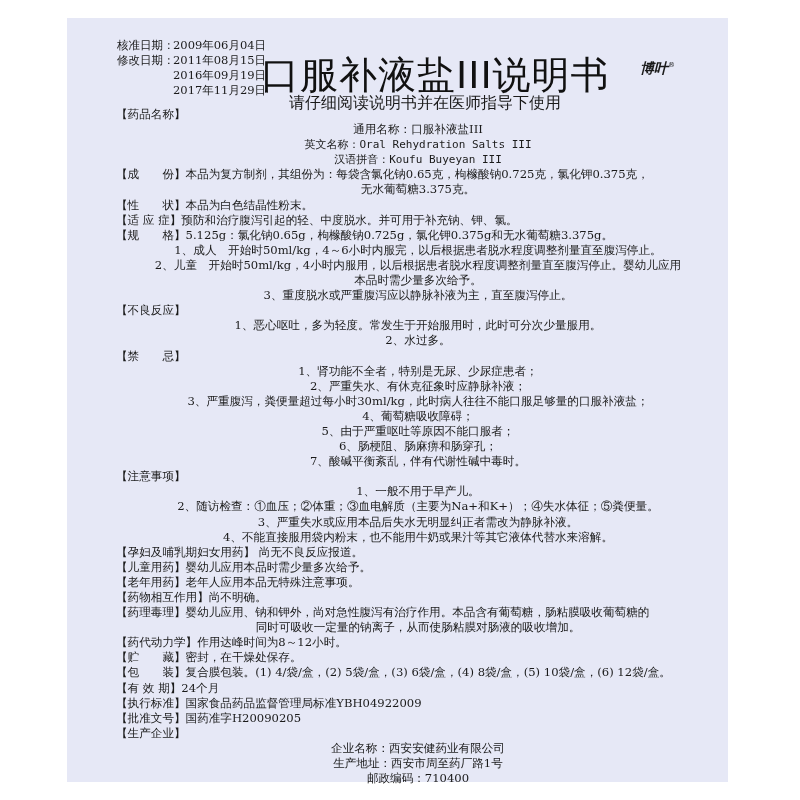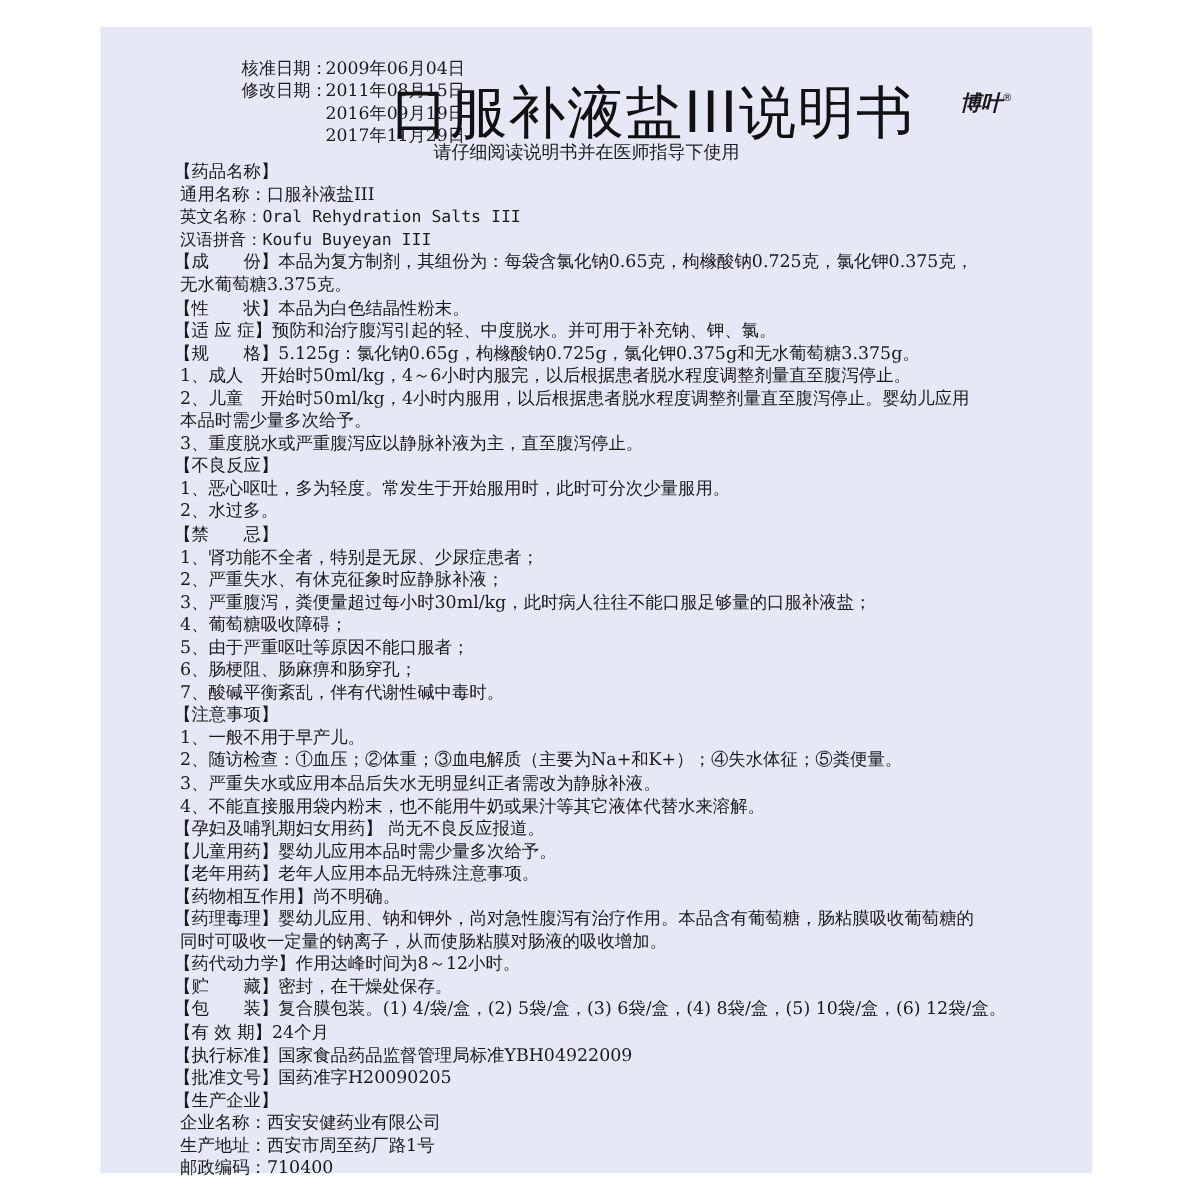--- a/index.html
+++ b/index.html
@@ -9,42 +9,42 @@
     color:#1a1a1a;
   }
   .paper {
     position:absolute; left:67px; top:18px; width:661px; height:764px;
     background:#e6e8f6;
   }
   .meta {
     position:absolute; left:117px; top:38px; font-size:11.5px; line-height:15px;
   }
   .meta .row { display:flex; white-space:nowrap; }
-  .meta .lbl { width:56px;margin-left:44px; }
+  .meta .lbl { width:56px; }
   .title {
     position:absolute; left:261px; top:58px; font-size:38px; line-height:34px;
     font-family:"DejaVu Sans", "Liberation Sans", sans-serif; letter-spacing:1px;
     white-space:nowrap; color:#111;
   }
   .subtitle {
-    position:absolute; left:289px; top:93px; font-size:12px; white-space:nowrap;
+    position:absolute; left:289px; top:93px; font-size:16px; white-space:nowrap;
   }
   .brand {
     position:absolute; left:640px; top:60px; font-size:14px; font-weight:bold;
     font-family:"DejaVu Sans", "Liberation Sans", sans-serif; font-style:italic;
     white-space:nowrap;
   }
   .brand sup { font-size:7px; font-weight:normal; }
   .body {
     position:absolute; left:116px; top:107px; width:600px;
     font-size:11.6px; line-height:15.1px;
   }
   .line { white-space:nowrap; }
   .mono { font-family:"DejaVu Sans Mono", "Liberation Mono", monospace; font-size:11px; }
-  .indent { padding-left:4px; }
+  .indent { padding-left:4px;text-align:center; }
 </style>
 </head>
 <body>
 
 <div class="paper"></div>
 
 <div class="meta">
   <div class="row">
     <span class="lbl">核准日期：</span>
     <span>2009年06月04日</span>

